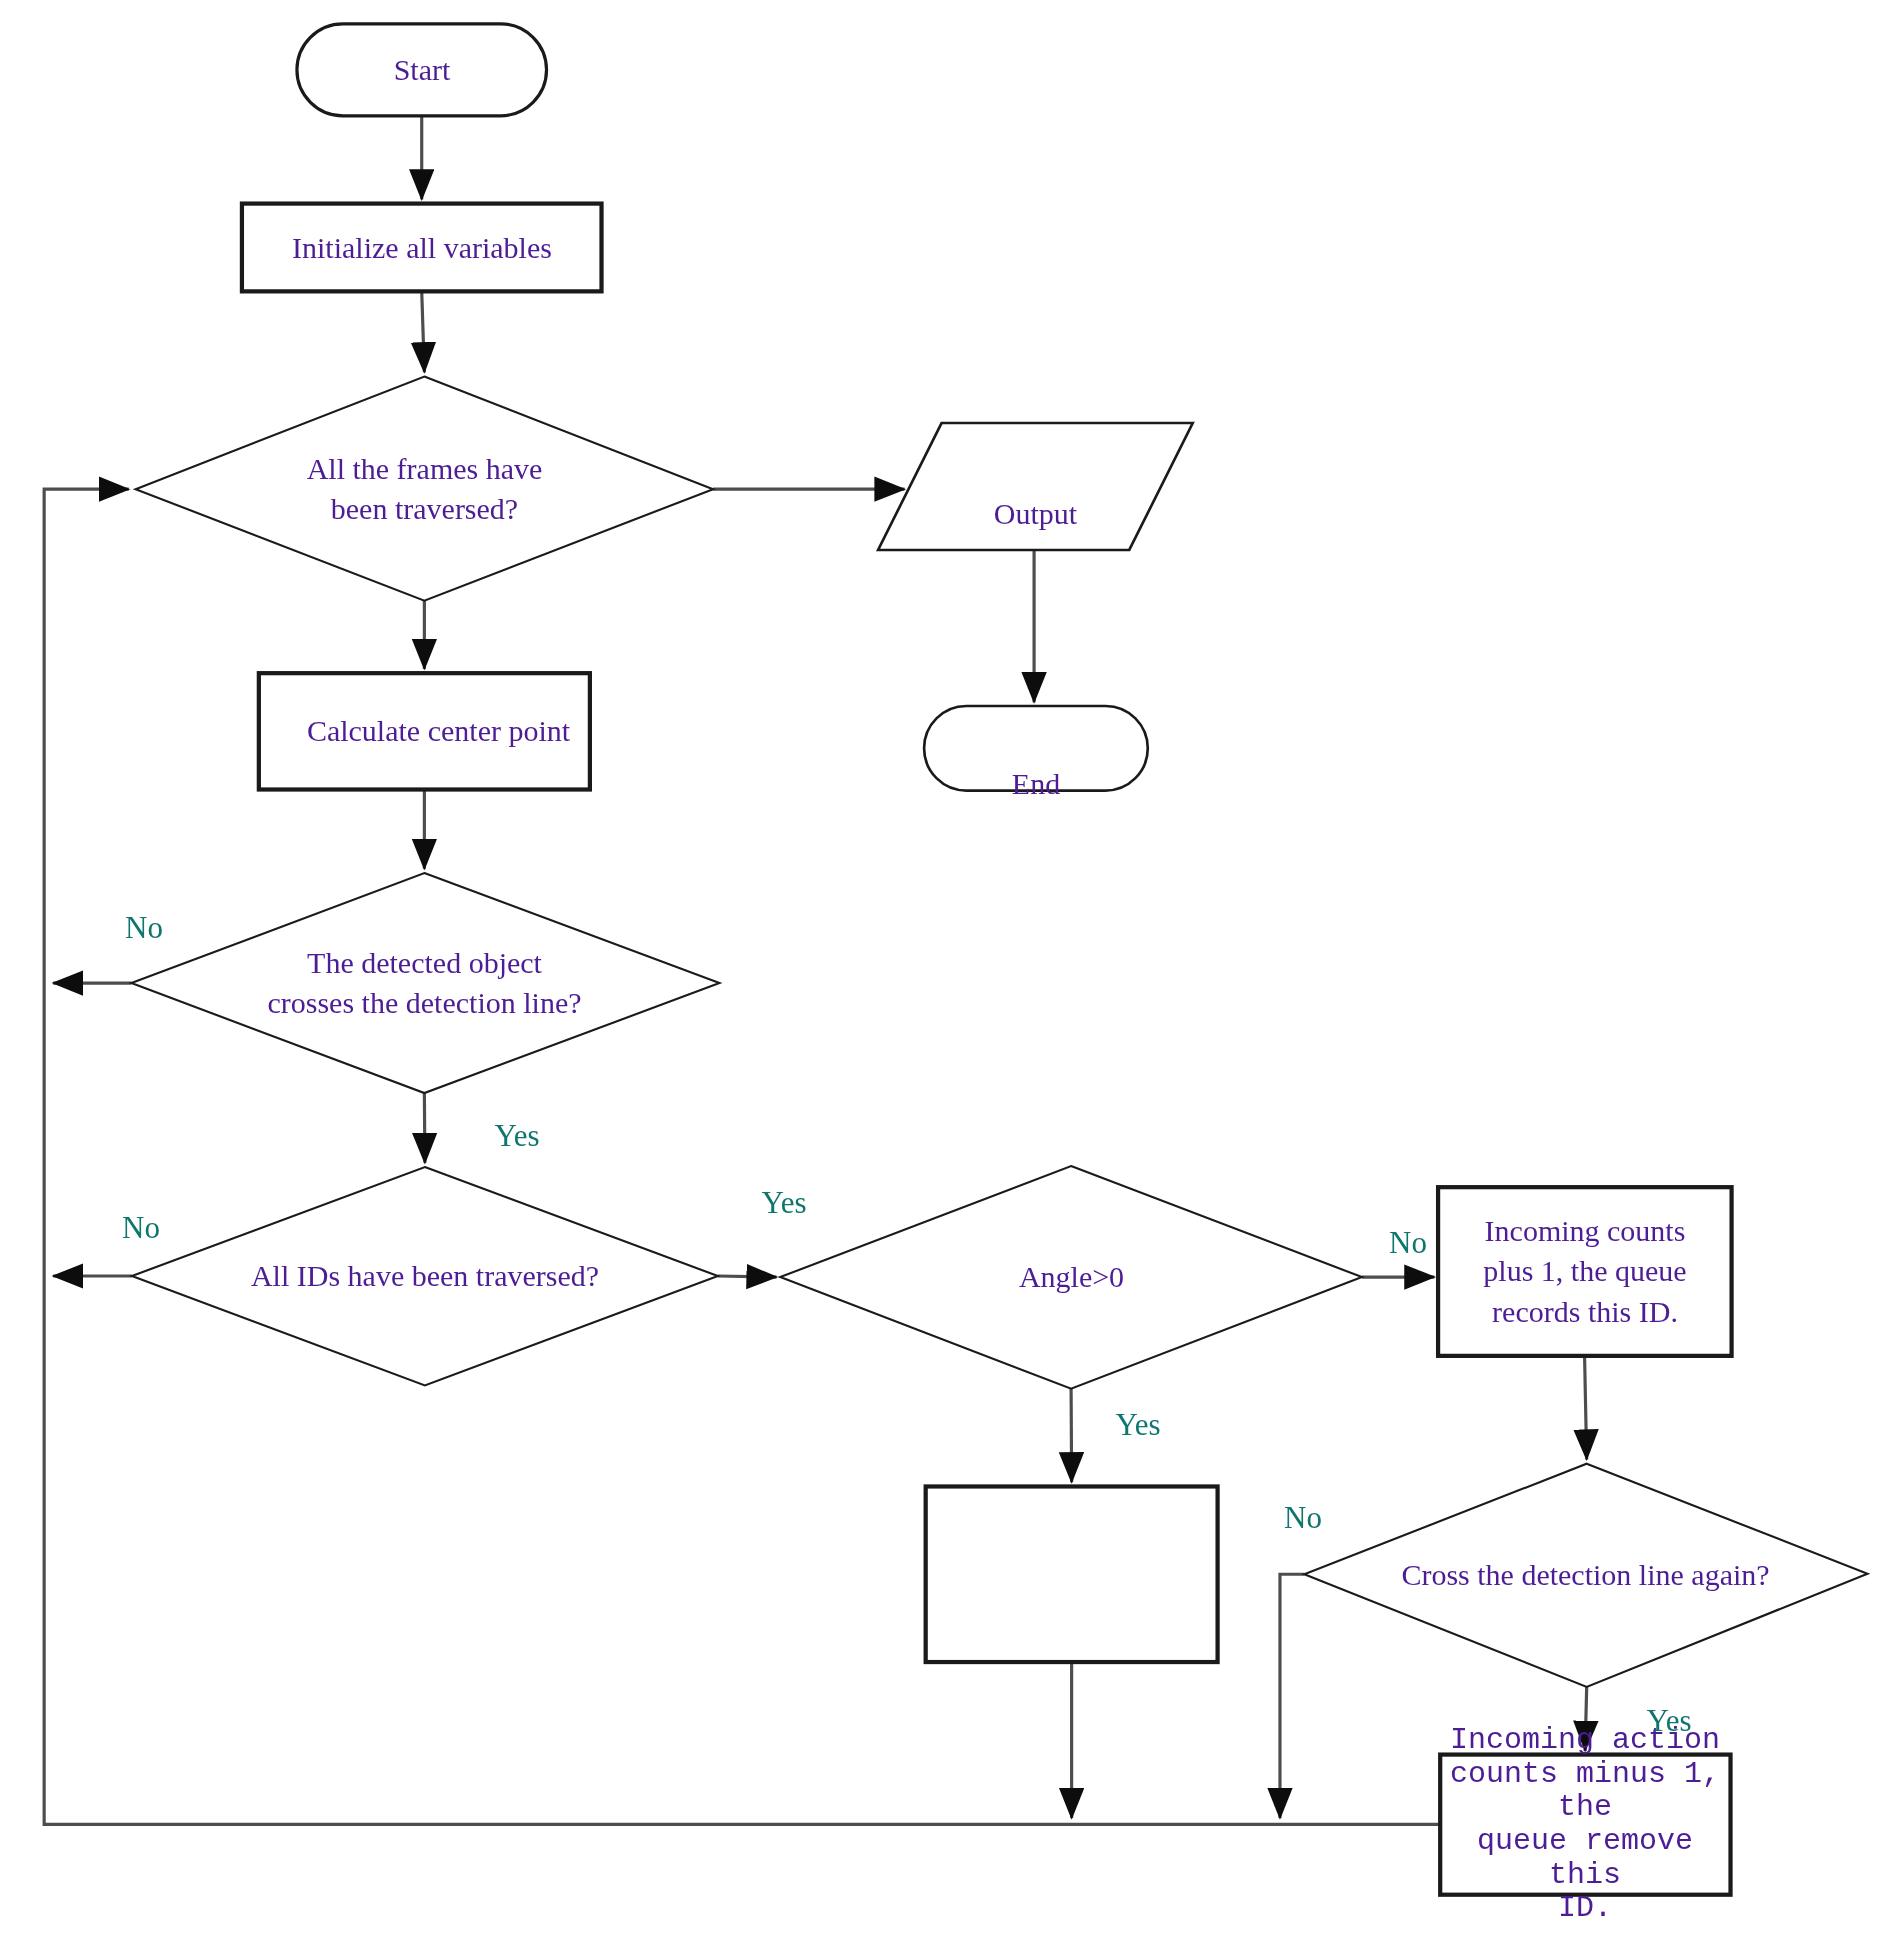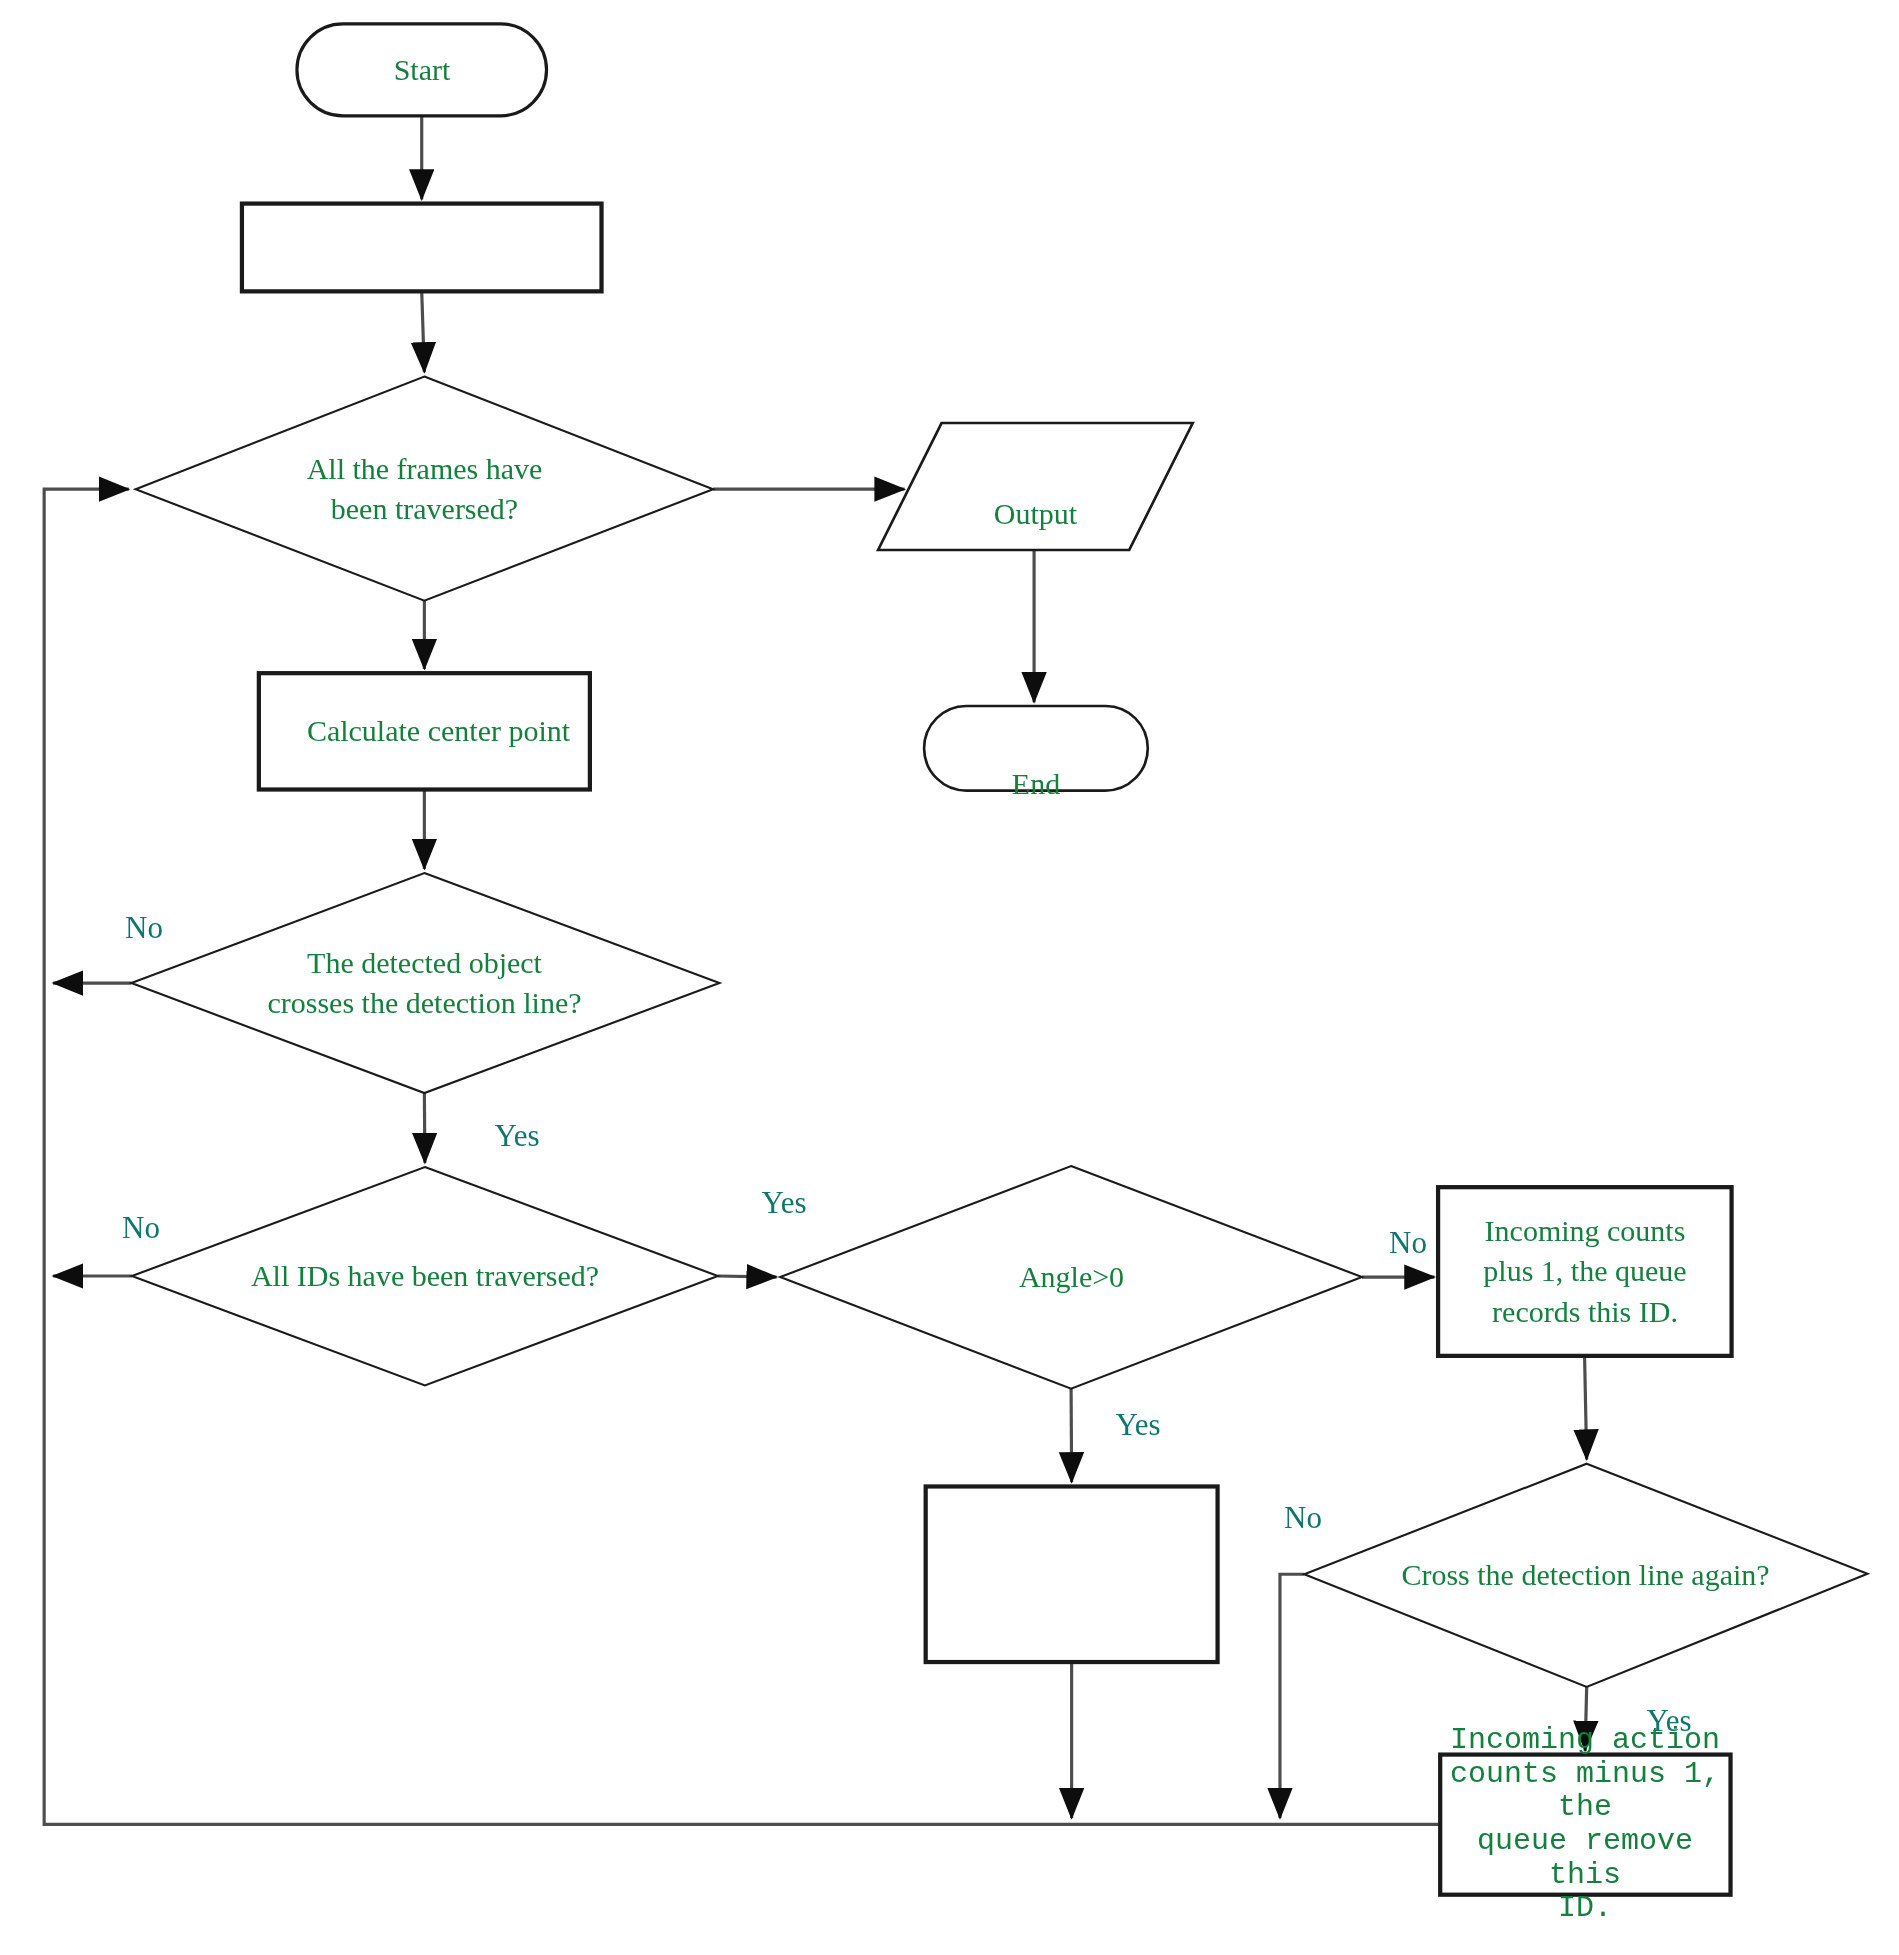--- a/index.html
+++ b/index.html
@@ -24,21 +24,21 @@
   }
   .node-label {
     position: absolute;
     display: flex;
     align-items: center;
     justify-content: center;
     text-align: center;
     white-space: pre-line;
     font-size: 30px;
     line-height: 1.35;
-    color: #15803d;
+    color: #4c1d95;
   }
   .node-label.tight {
     line-height: 1.12;
   }
   .edge-label {
     position: absolute;
     transform: translate(-50%, -50%);
     font-size: 31px;
     line-height: 1;
     color: #0f766e;
@@ -119,20 +119,21 @@
       <rect x="1750" y="2811" width="552" height="332" stroke-width="8"></rect>
 
       <polygon points="3000,2768 3531,2976 3000,3190 2466,2977" stroke-width="4"></polygon>
 
       <rect x="2723" y="3318" width="549" height="265" stroke-width="8"></rect>
     </g>
   </svg>
 
   <div class="node-label" style="left:297px; top:24px; width:250px; height:92px;">Start</div>
 
+  <div class="node-label" style="left:242px; top:204px; width:360px; height:88px;">Initialize all variables</div>
 
   <div class="node-label" style="left:160px; top:387px; width:529px; height:204px;">All the frames have
 been traversed?</div>
 
   <div class="node-label" style="left:878px; top:423px; width:315px; height:127px;margin-top:28px;">Output</div>
 
   <div class="node-label" style="left:924px; top:706px; width:224px; height:85px;margin-top:36px;">End</div>
 
   <div class="node-label" style="left:273px; top:673px; width:331px; height:116px;">Calculate center point</div>
 

